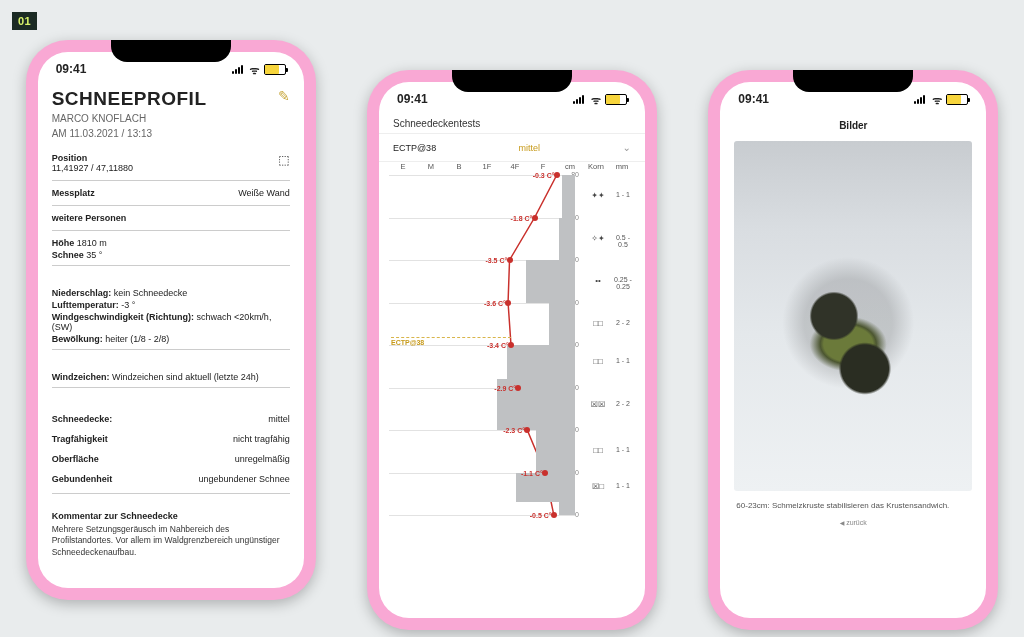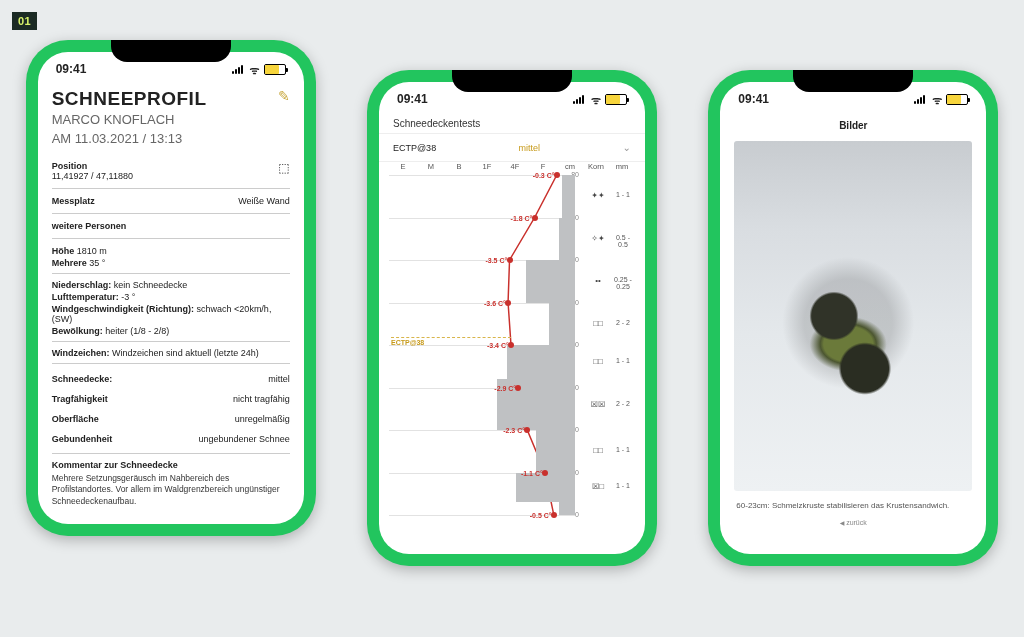--- a/index.html
+++ b/index.html
@@ -26,22 +26,22 @@
     top: 40px;
     left: 0;
     width: 1024px;
     height: 580px;
     display: flex;
     justify-content: space-around;
     align-items: flex-start;
   }
   .phone {
     width: 290px;
-    height: 496px;
-    background: #22c55e;
+    height: 560px;
+    background: #f9a8d4;
     border-radius: 42px;
     padding: 12px;
     position: relative;
     box-shadow: 0 4px 14px rgba(0,0,0,0.25);
   }
   .phone.offset { margin-top: 30px; }
   .screen {
     width: 100%;
     height: 100%;
     background: #fff;
@@ -97,27 +97,27 @@
     height:100%; width:70%;
     background:#f7d53c;
     border-radius:1px;
   }
   .content { padding: 6px 14px; }
 
   
   .title-row { display:flex; justify-content:space-between; align-items:flex-start; }
   .title { font-size: 19px; font-weight: 800; letter-spacing: 0.5px; }
   .edit-icon { color:#c7a63a; font-size:14px; }
-  .sub { font-size: 13px; color:#666; line-height:1.3; margin-top:2px; }
+  .sub { font-size: 10px; color:#666; line-height:1.3; margin-top:2px; }
   .row { display:flex; justify-content:space-between; padding: 5px 0; border-bottom:1px solid #eee; }
   .row.nob { border-bottom:none; }
   .row.sep { border-bottom:1px solid #ccc; padding-bottom:7px; margin-bottom:2px;}
   .k { font-weight:700; }
   .v { text-align:right; }
-  .block { padding: 4px 0; border-bottom:1px solid #ccc; margin-bottom:1px;}
+  .block { padding: 4px 0; border-bottom:1px solid #ccc; margin-bottom:17px;}
   .block .line { padding:1px 0; }
   .map-icon { font-size:12px; }
   .comment-title { font-weight:700; margin-top:6px; }
   .comment-body { font-size:8.5px; line-height:1.35; color:#333; margin-top:3px; }
 
   
   .section-h { font-size:10px; padding:6px 14px 4px; border-bottom:1px solid #eee; color:#333; }
   .test-row { display:flex; justify-content:space-between; align-items:center; padding:8px 14px; border-bottom:1px solid #eee; }
   .test-badge { color:#c79a1a; font-size:9px; }
   .chev { color:#999; font-size:10px; }
@@ -273,21 +273,21 @@
           <span class="k">Messplatz</span>
           <span class="v">Weiße Wand</span>
         </div>
 
         <div class="row sep">
           <span class="k">weitere Personen</span>
         </div>
 
         <div class="block">
           <div class="line"><span class="k">Höhe</span> <span>1810 m</span></div>
-          <div class="line"><span class="k">Mehrere</span> <span>35 °</span></div>
+          <div class="line"><span class="k">Schnee</span> <span>35 °</span></div>
         </div>
 
         <div class="block">
           <div class="line"><span class="k">Niederschlag:</span> <span>kein Schneedecke</span></div>
           <div class="line"><span class="k">Lufttemperatur:</span> <span>-3 °</span></div>
           <div class="line"><span class="k">Windgeschwindigkeit (Richtung):</span> <span>schwach &lt;20km/h, (SW)</span></div>
           <div class="line"><span class="k">Bewölkung:</span> <span>heiter (1/8 - 2/8)</span></div>
         </div>
 
         <div class="block">

